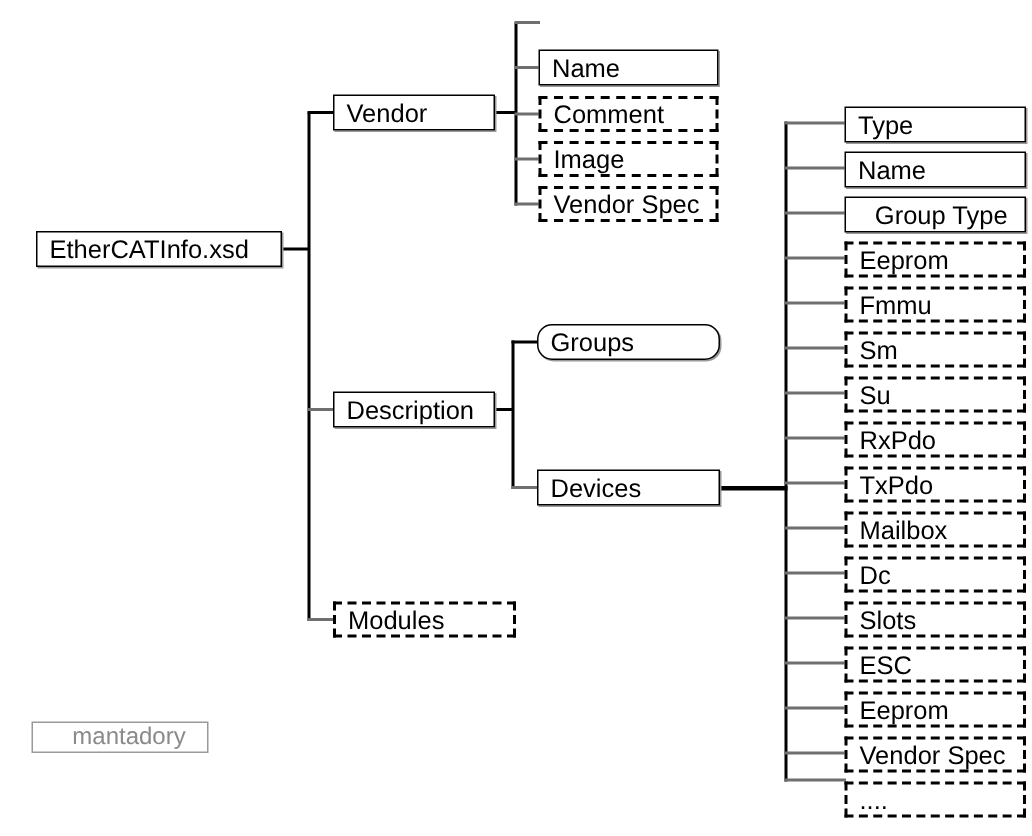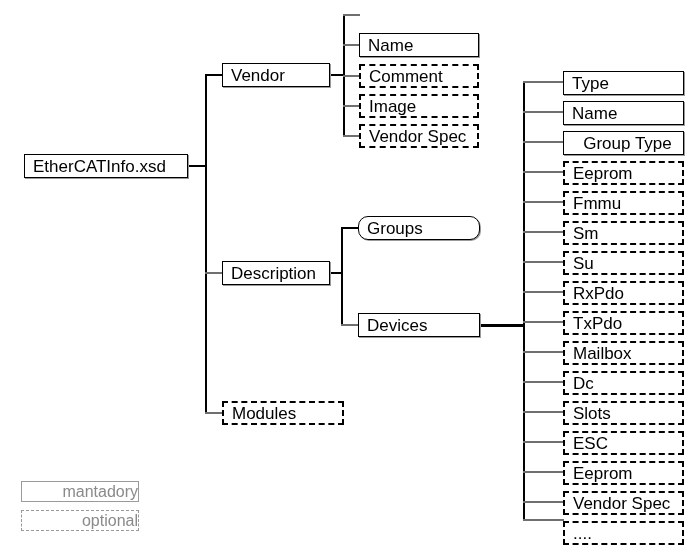--- a/index.html
+++ b/index.html
@@ -30,21 +30,21 @@
   .node.solid {
     border: 1px solid #000000;
     box-shadow: 1px 1px 0 0 #9a9a9a;
   }
   .node.dashed {
     border: 2px dashed #000000;
   }
   .node.legend {
     border: 1px solid #9a9a9a;
     color: #8a8a8a;
-    justify-content: flex-end;
+    justify-content: center;
     padding-left: 12px;
     box-shadow: none;
     font-size: 16px;
   }
   .node.legend.dashed {
     border: 1px dashed #9a9a9a;
   }
   .edge {
     position: absolute;
     background: #000000;
@@ -186,17 +186,14 @@
   <div class="node dashed" style="left:563px; top:491px; width:121px; height:24px;">
     <span>Vendor Spec</span>
   </div>
   <div class="node dashed" style="left:563px; top:521px; width:121px; height:24px;">
     <span>....</span>
   </div>
 
   <div class="node legend solid" style="left:21px; top:481px; width:118px; height:21px;">
     <span>mantadory</span>
   </div>
-  <div class="node legend dashed" style="left:21px; top:510px; width:118px; height:21px;">
-    <span>optional</span>
-  </div>
 
 </div>
 
 </body></html>

